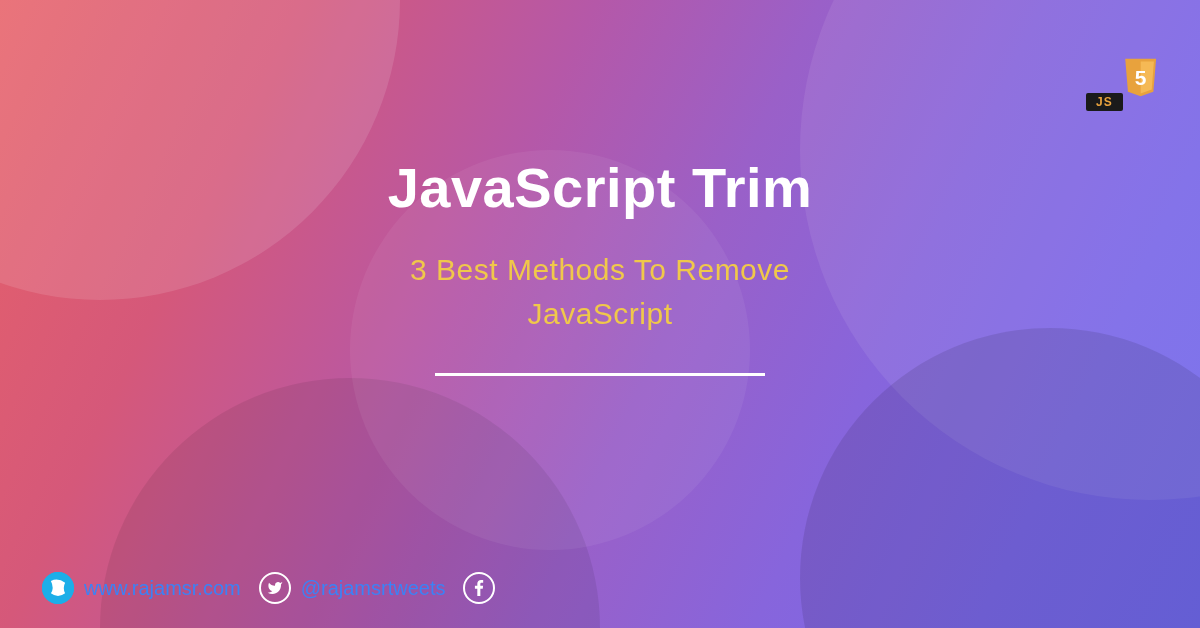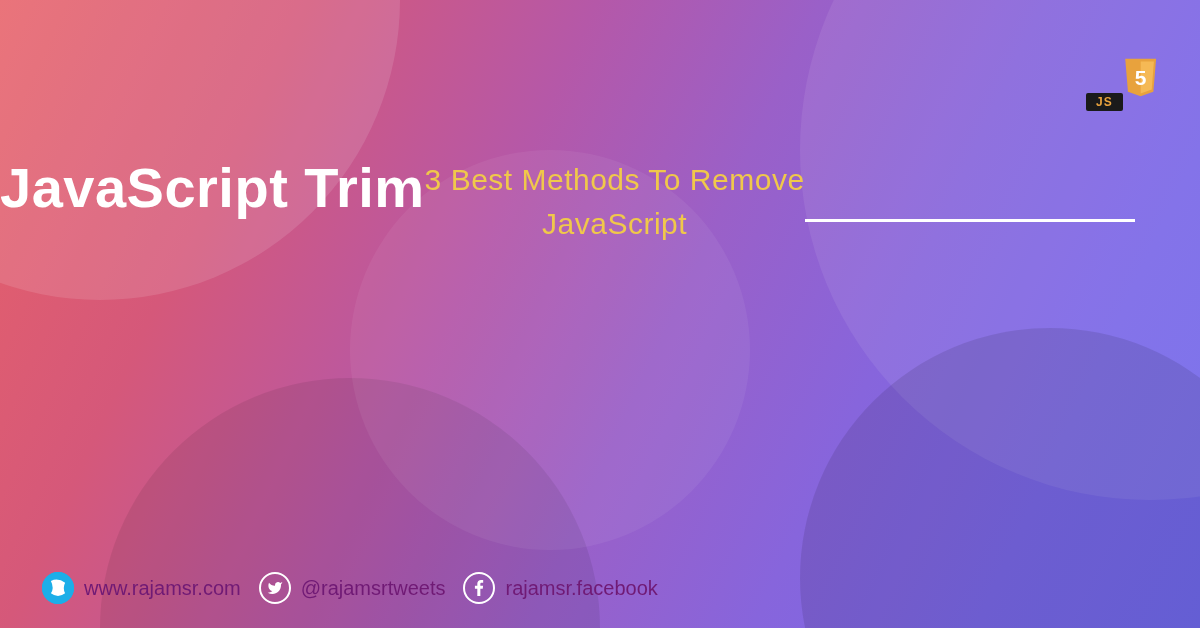--- a/index.html
+++ b/index.html
@@ -55,21 +55,21 @@
     .js-shield {
       width: 64px;
       height: 70px;
     }
 
     .content {
       position: absolute;
       width: 100%;
       top: 155px;
       display: flex;
-      flex-direction: row;
+      flex-direction: column;
       align-items: center;
       text-align: center;
     }
     .title {
       color: #ffffff;
       font-size: 56px;
       font-weight: 700;
       letter-spacing: 0.5px;
       margin-bottom: 28px;
     }
@@ -87,21 +87,21 @@
       margin-top: 38px;
     }
 
     .footer {
       position: absolute;
       bottom: 24px;
       left: 42px;
       display: flex;
       align-items: center;
       gap: 18px;
-      color: #701a75;
+      color: #3b82f6;
       font-size: 20px;
       font-weight: 500;
     }
     .social-group {
       display: flex;
       align-items: center;
       gap: 10px;
     }
     .icon-circle {
       width: 32px;
@@ -170,15 +170,14 @@
     </div>
     <span>@rajamsrtweets</span>
   </div>
 
   <div class="social-group">
     <div class="icon-circle outline">
       <svg width="10" height="16" viewBox="0 0 10 18" fill="#ffffff">
         <path d="M6.5 18V9.8h2.7l.4-3.2H6.5V4.5c0-.9.3-1.5 1.6-1.5H9.7V.1C9.4.1 8.4 0 7.2 0 4.8 0 3.1 1.5 3.1 4.2v2.4H.4v3.2h2.7V18h3.4z"></path>
       </svg>
     </div>
-    <span>rajamsr.facebook</span>
   </div>
 </div>
 
 </body></html>

